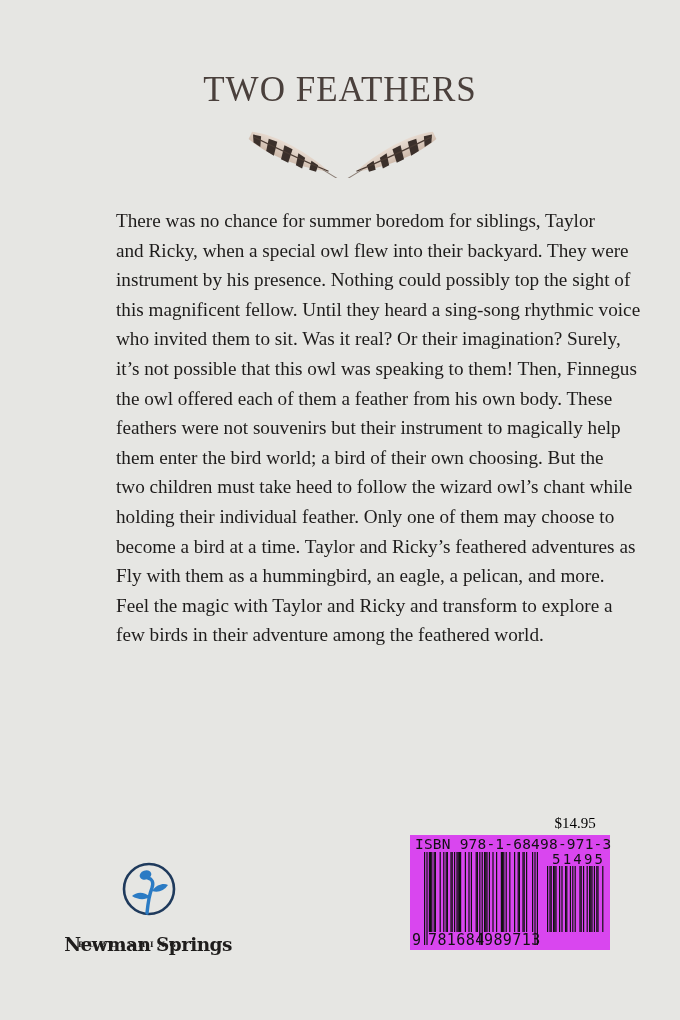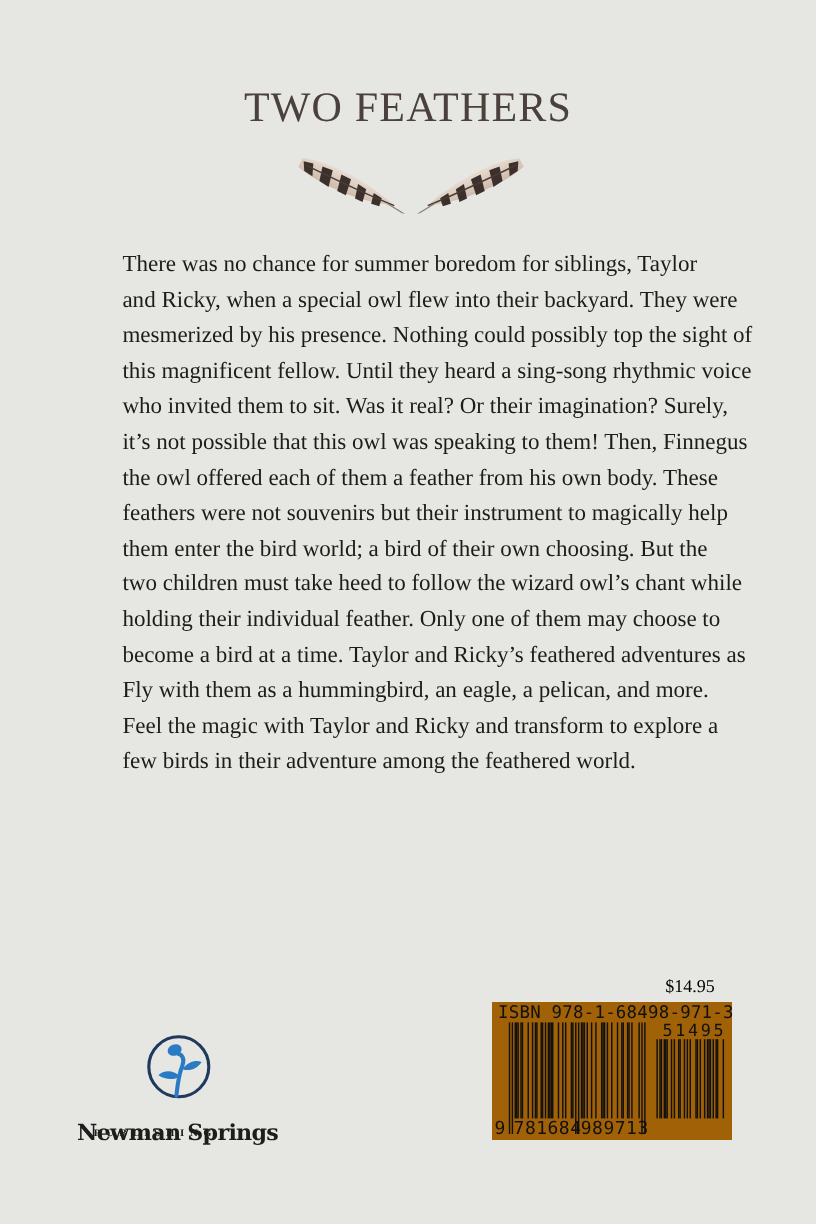--- a/index.html
+++ b/index.html
@@ -23,21 +23,21 @@
     margin: 0;
     font-weight: normal;
   }
   .feathers {
     position: absolute;
     left: 245px; top: 122px;
     width: 195px; height: 56px;
   }
   .blurb {
     position: absolute;
-    left: 102px; top: 206px;
+    left: 116px; top: 206px;
     width: 476px;
     margin: 0;
     font-family: "Liberation Serif", "DejaVu Serif", serif;
     font-size: 19.2px;
     line-height: 29.6px;
     color: #1e1c1b;
     text-align: justify;
     text-align-last: left;
   }
   .blurb .ln { display: block; text-align: justify; text-align-last: justify; white-space: nowrap; }
@@ -47,21 +47,21 @@
     left: 540px; width: 70px; top: 815px;
     text-align: center;
     font-family: "Liberation Serif", "DejaVu Serif", serif;
     font-size: 15px;
     color: #000000;
   }
   .barcode-box {
     position: absolute;
     left: 410px; top: 835px;
     width: 200px; height: 115px;
-    background: #a16207;
+    background: #d946ef;
   }
   .isbn-text {
     position: absolute;
     left: 5px; top: 1px;
     width: 192px;
     font-family: "DejaVu Sans Mono", "Liberation Mono", monospace;
     font-size: 14.5px;
     letter-spacing: 0.2px;
     color: #111;
     white-space: nowrap;
@@ -149,21 +149,21 @@
       <path d="M66,2 L74,3 L75,10 L68,11 Z" fill="#3b302b"></path>
       <path d="M4,6 C30,6 60,6 86,4" stroke="#4a3b33" stroke-width="1.2" fill="none"></path>
       <path d="M80,5 L100,7" stroke="#8a7d74" stroke-width="1" fill="none"></path>
     </g>
   </g>
 </svg>
 
 <p class="blurb" id="blurb">
     <span class="ln">There was no chance for summer boredom for siblings, Taylor</span>
     <span class="ln">and Ricky, when a special owl flew into their backyard. They were</span>
-    <span class="ln">mesmerized by his presence. Nothing could possibly top the sight of</span>
+    <span class="ln">instrument by his presence. Nothing could possibly top the sight of</span>
     <span class="ln">this magnificent fellow. Until they heard a sing-song rhythmic voice</span>
     <span class="ln">who invited them to sit. Was it real? Or their imagination? Surely,</span>
     <span class="ln">it’s not possible that this owl was speaking to them! Then, Finnegus</span>
     <span class="ln">the owl offered each of them a feather from his own body. These</span>
     <span class="ln">feathers were not souvenirs but their instrument to magically help</span>
     <span class="ln">them enter the bird world; a bird of their own choosing. But the</span>
     <span class="ln">two children must take heed to follow the wizard owl’s chant while</span>
     <span class="ln">holding their individual feather. Only one of them may choose to</span>
     <span class="ln">become a bird at a time. Taylor and Ricky’s feathered adventures as</span>
     <span class="ln">Fly with them as a hummingbird, an eagle, a pelican, and more.</span>

